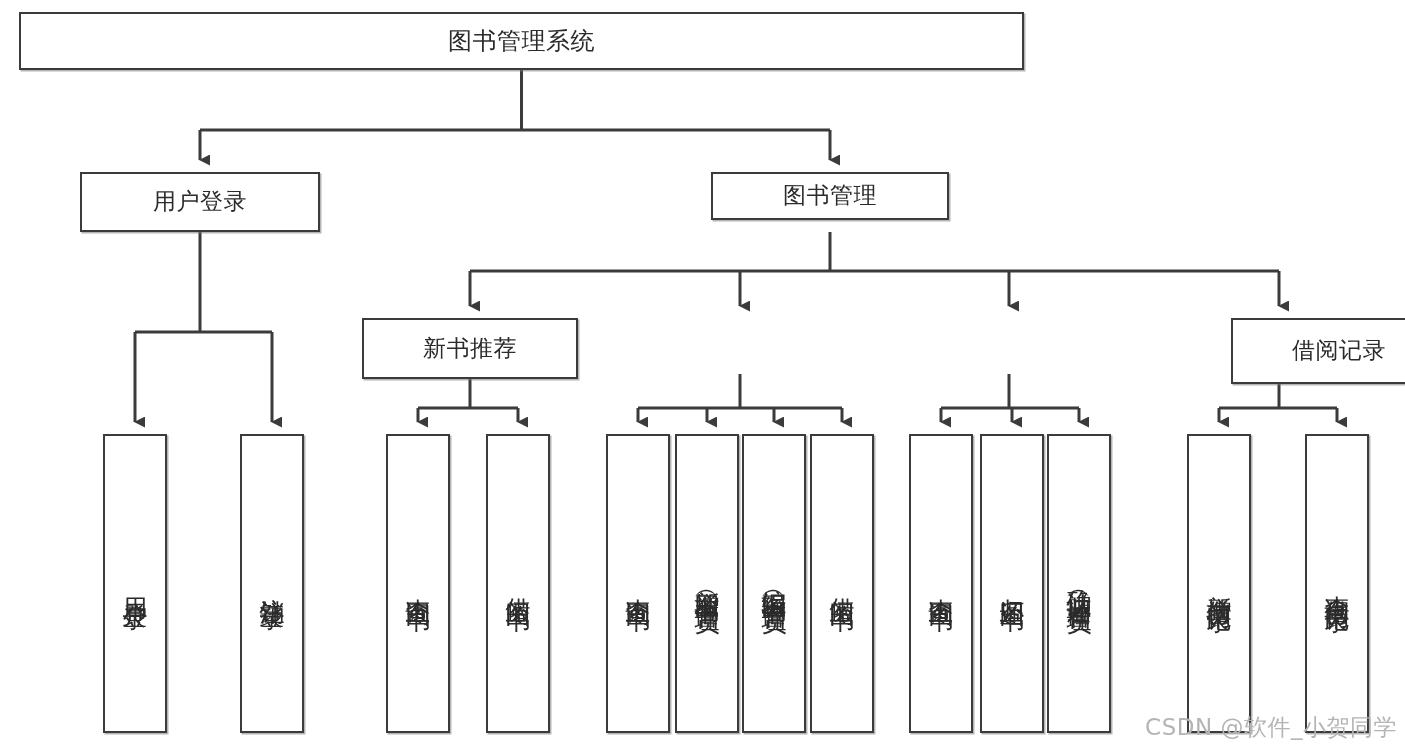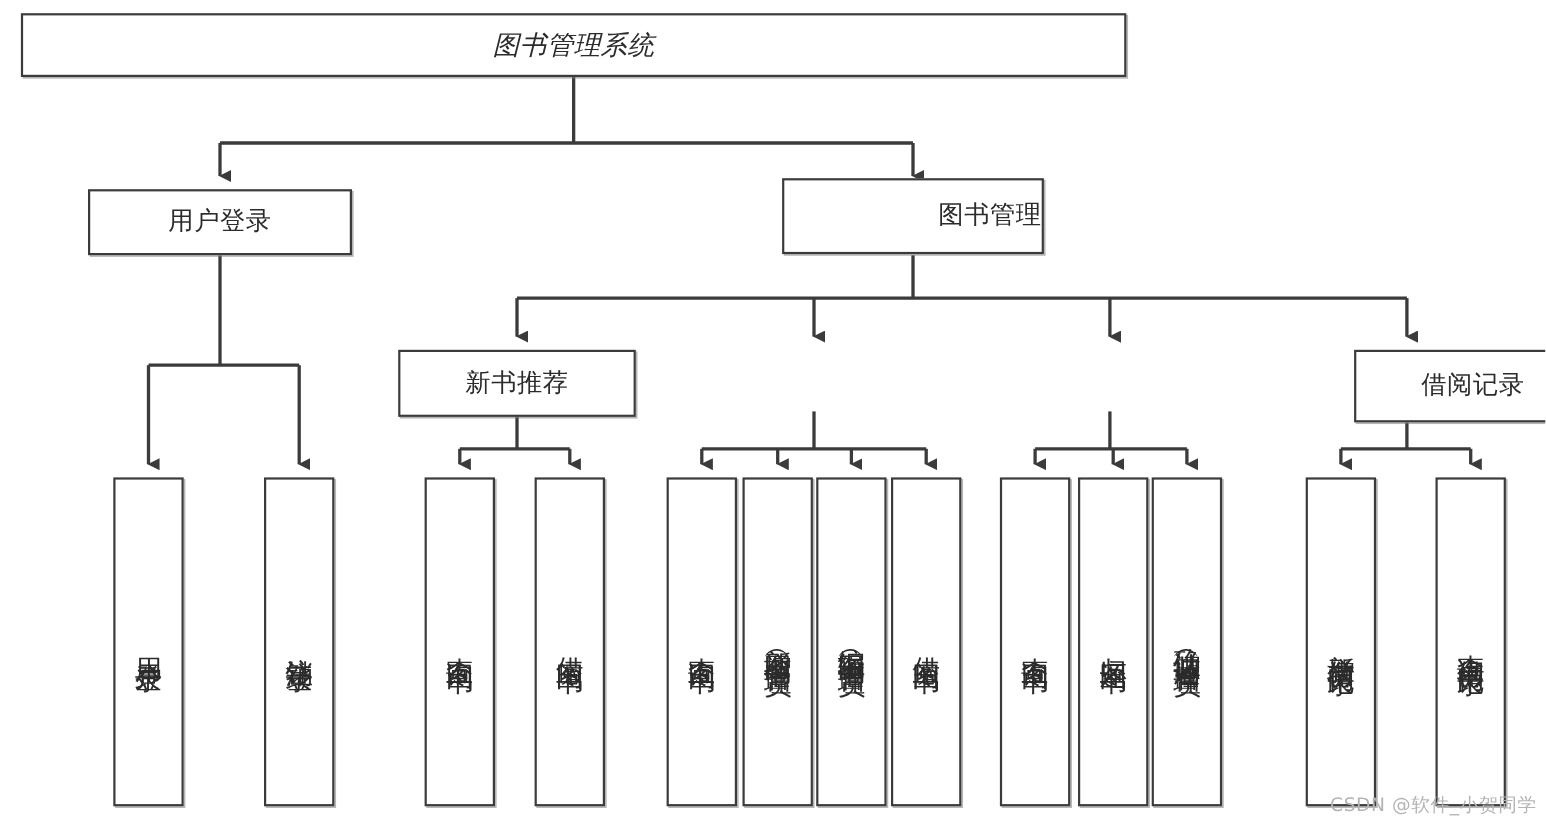--- a/index.html
+++ b/index.html
@@ -60,21 +60,21 @@
     writing-mode: vertical-rl;
     text-orientation: upright;
     font-size: 25px;
     letter-spacing: 3px;
     line-height: 1;
   }
   .watermark {
     position: absolute;
     right: 8px;
     bottom: 4px;
-    font-size: 17px;
+    font-size: 23px;
     color: #b4b4b4;
     letter-spacing: 0.5px;
     z-index: 6;
     white-space: nowrap;
     font-family: "DejaVu Sans", "Liberation Sans", sans-serif;
   }
 </style>
 </head>
 <body>
 
@@ -124,28 +124,28 @@
       <path d="M 1012 408 L 1012 422" marker-end="url(#arrow)"></path>
       <path d="M 1079 408 L 1079 422" marker-end="url(#arrow)"></path>
 
       <path d="M 1279 374 L 1279 408"></path>
       <path d="M 1219 408 L 1337 408"></path>
       <path d="M 1219 408 L 1219 422" marker-end="url(#arrow)"></path>
       <path d="M 1337 408 L 1337 422" marker-end="url(#arrow)"></path>
     </g>
   </svg>
 
-  <div class="node h root" style="left: 19px; top: 12px; width: 1005px; height: 58px; font-style: italic;">
+  <div class="node h root" style="left: 19px; top: 12px; width: 1005px; height: 58px;">
     <span class="lbl">图书管理系统</span>
   </div>
 
   <div class="node h" style="left: 80px; top: 172px; width: 240px; height: 60px;">
     <span class="lbl">用户登录</span>
   </div>
-  <div class="node h" style="left: 711px; top: 162px; width: 238px; height: 69px; justify-content: flex-end;">
+  <div class="node h" style="left: 711px; top: 172px; width: 238px; height: 48px;">
     <span class="lbl">图书管理</span>
   </div>
 
   <div class="node h" style="left: 362px; top: 318px; width: 216px; height: 61px;">
     <span class="lbl">新书推荐</span>
   </div>
   <div class="node h" style="left: 1231px; top: 318px; width: 216px; height: 66px;">
     <span class="lbl">借阅记录</span>
   </div>
 

